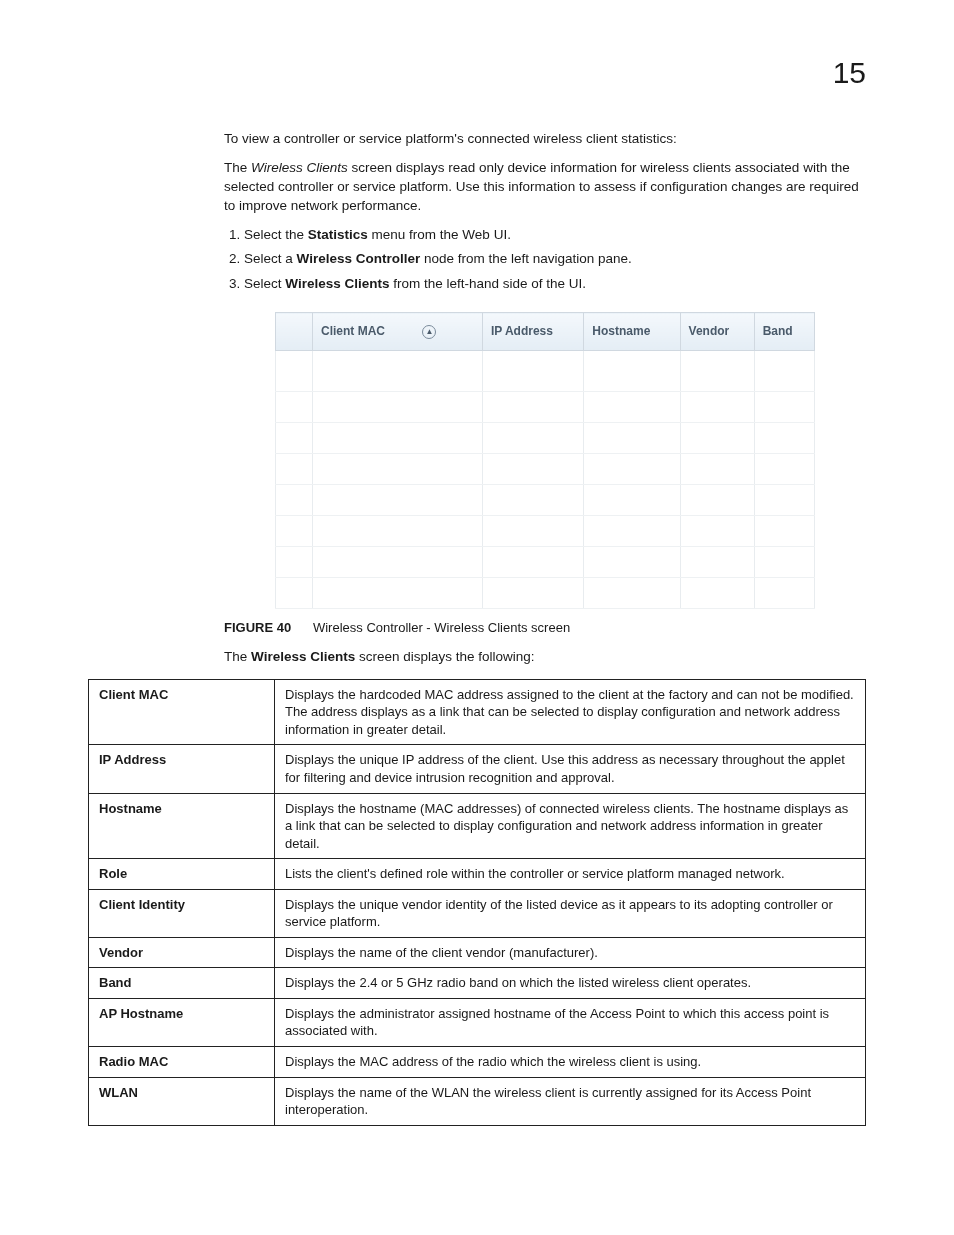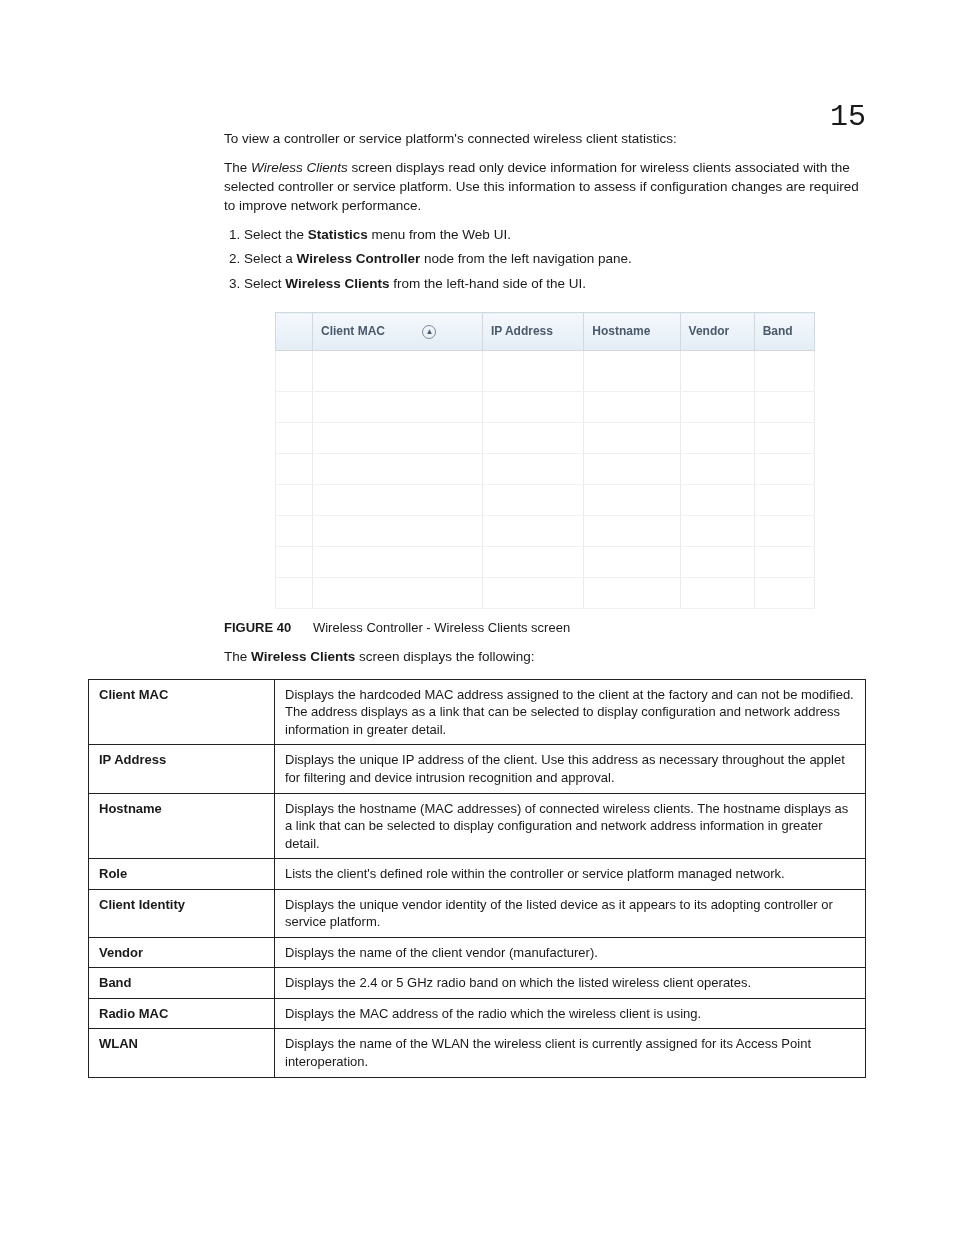--- a/index.html
+++ b/index.html
@@ -15,22 +15,21 @@
     min-height: 1235px;
     box-sizing: border-box;
     padding: 60px 88px 60px 88px;
     position: relative;
   }
   .chapter-num {
     position: absolute;
     top: 56px;
     right: 88px;
     font-size: 30px;
-    font-family: Liberation Mono, monospace;
-    margin-top: 44px;
+    font-family: Liberation Sans, sans-serif;
   }
   .content {
     margin-top: 70px;
     margin-left: 136px;
     margin-right: 0;
     line-height: 1.4;
   }
   .content p {
     margin: 0 0 10px 0;
   }
@@ -273,20 +272,24 @@
           </tr>
           <tr>
             <td class="term">Vendor</td>
             <td>Displays the name of the client vendor (manufacturer).</td>
           </tr>
           <tr>
             <td class="term">Band</td>
             <td>Displays the 2.4 or 5 GHz radio band on which the listed wireless client operates.</td>
           </tr>
           <tr>
+            <td class="term">AP Hostname</td>
+            <td>Displays the administrator assigned hostname of the Access Point to which this access point is associated with.</td>
+          </tr>
+          <tr>
             <td class="term">Radio MAC</td>
             <td>Displays the MAC address of the radio which the wireless client is using.</td>
           </tr>
           <tr>
             <td class="term">WLAN</td>
             <td>Displays the name of the WLAN the wireless client is currently assigned for its Access Point interoperation.</td>
           </tr>
         </tbody>
     </table>
 

